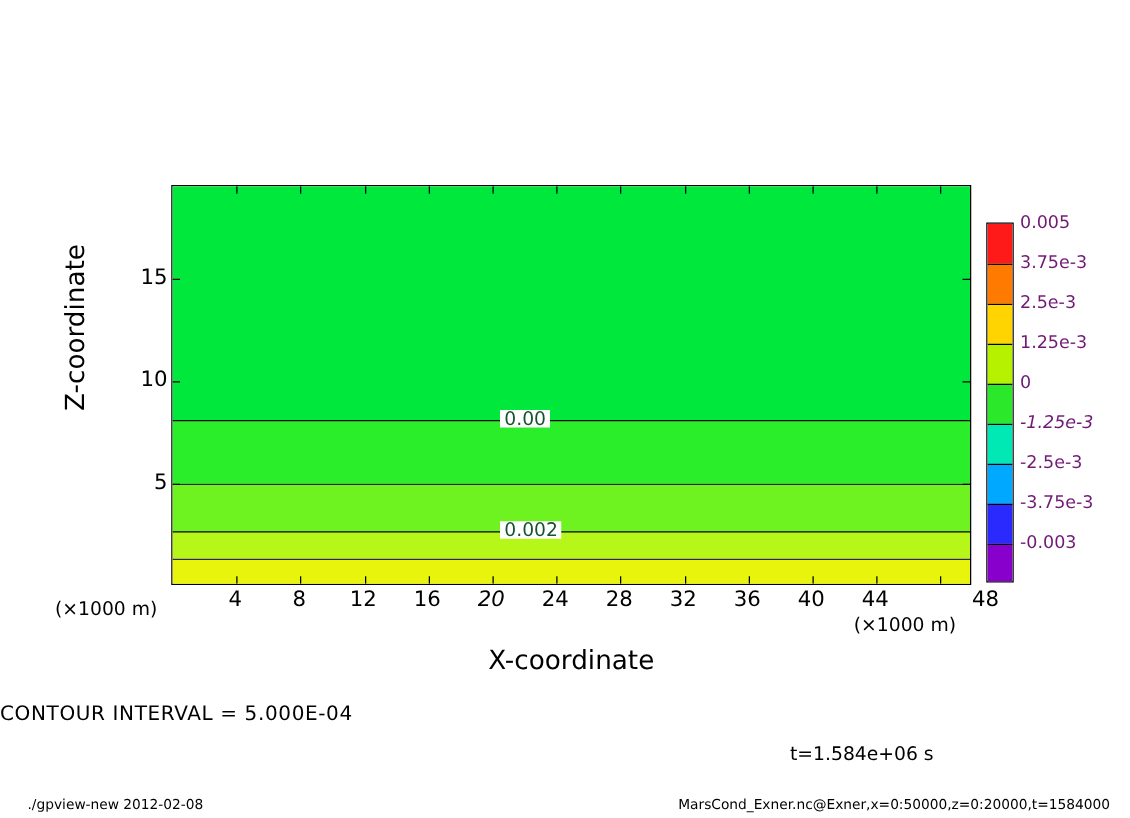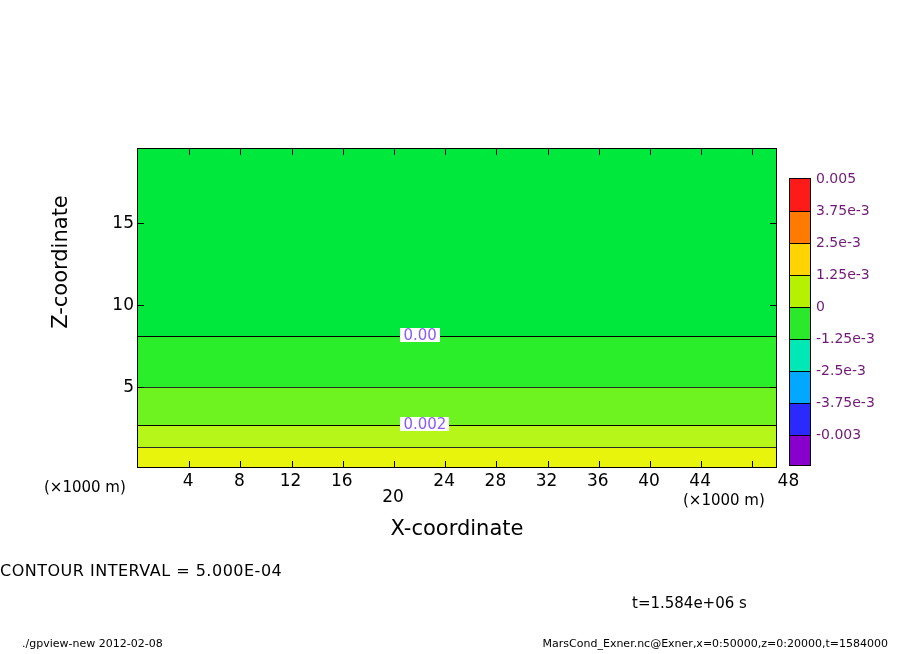--- a/index.html
+++ b/index.html
@@ -50,21 +50,21 @@
     width: 100%;
     height: 0;
     border-top: 1px solid #000000;
   }
   .contour-line.thin {
     border-top: 1px solid #2a2a2a;
   }
   .contour-label {
     position: absolute;
     font-size: 15px;
-    color: #8b5cf6;
+    color: #14532d;
     background: #ffffff;
     padding: 0 3px;
     line-height: 14px;
   }
   .axis-tick-x {
     position: absolute;
     top: 0;
     width: 0;
     height: 6px;
     border-left: 1px solid #000000;
@@ -269,21 +269,21 @@
         <div class="axis-tick-y" style="top: 73.8462px;"></div>
         <div class="axis-tick-y right-in" style="top: 73.8462px;"></div>
       </div>
   </div>
 
   <div class="xlabels">
       <span style="left: 51.2px; top: 0px;">4</span>
       <span style="left: 102.4px; top: 0px;">8</span>
       <span style="left: 153.6px; top: 0px;">12</span>
       <span style="left: 204.8px; top: 0px;">16</span>
-      <span style="left: 256px; top: 16px;">20</span>
+      <span style="left: 256px; top: 0px; font-style: italic;">20</span>
       <span style="left: 307.2px; top: 0px;">24</span>
       <span style="left: 358.4px; top: 0px;">28</span>
       <span style="left: 409.6px; top: 0px;">32</span>
       <span style="left: 460.8px; top: 0px;">36</span>
       <span style="left: 512px; top: 0px;">40</span>
       <span style="left: 563.2px; top: 0px;">44</span>
       <span style="left: 614.4px; top: 0px; margin-left: 37px;">48</span>
     </div>
   <div class="ylabels">
       <span style="top: 237.949px;">5</span>
@@ -318,21 +318,21 @@
       <div class="cbar-div" style="top: 224px;"></div>
       <div class="cbar-seg" style="top: 256px; height: 32px; background: rgb(136, 0, 204);"></div>
       <div class="cbar-div" style="top: 256px;"></div>
     </div>
   <div class="cbar-labels">
       <span style="top: 0px;">0.005</span>
       <span style="top: 32px;">3.75e-3</span>
       <span style="top: 64px;">2.5e-3</span>
       <span style="top: 96px;">1.25e-3</span>
       <span style="top: 128px;">0</span>
-      <span style="top: 160px;">-1.25e-3</span>
+      <span style="top: 160px; font-style: italic;">-1.25e-3</span>
       <span style="top: 192px;">-2.5e-3</span>
       <span style="top: 224px;">-3.75e-3</span>
       <span style="top: 256px;">-0.003</span>
     </div>
 
   <div class="footer-left">./gpview-new  2012-02-08</div>
   <div class="footer-right">MarsCond_Exner.nc@Exner,x=0:50000,z=0:20000,t=1584000</div>
 
 </div>
 

